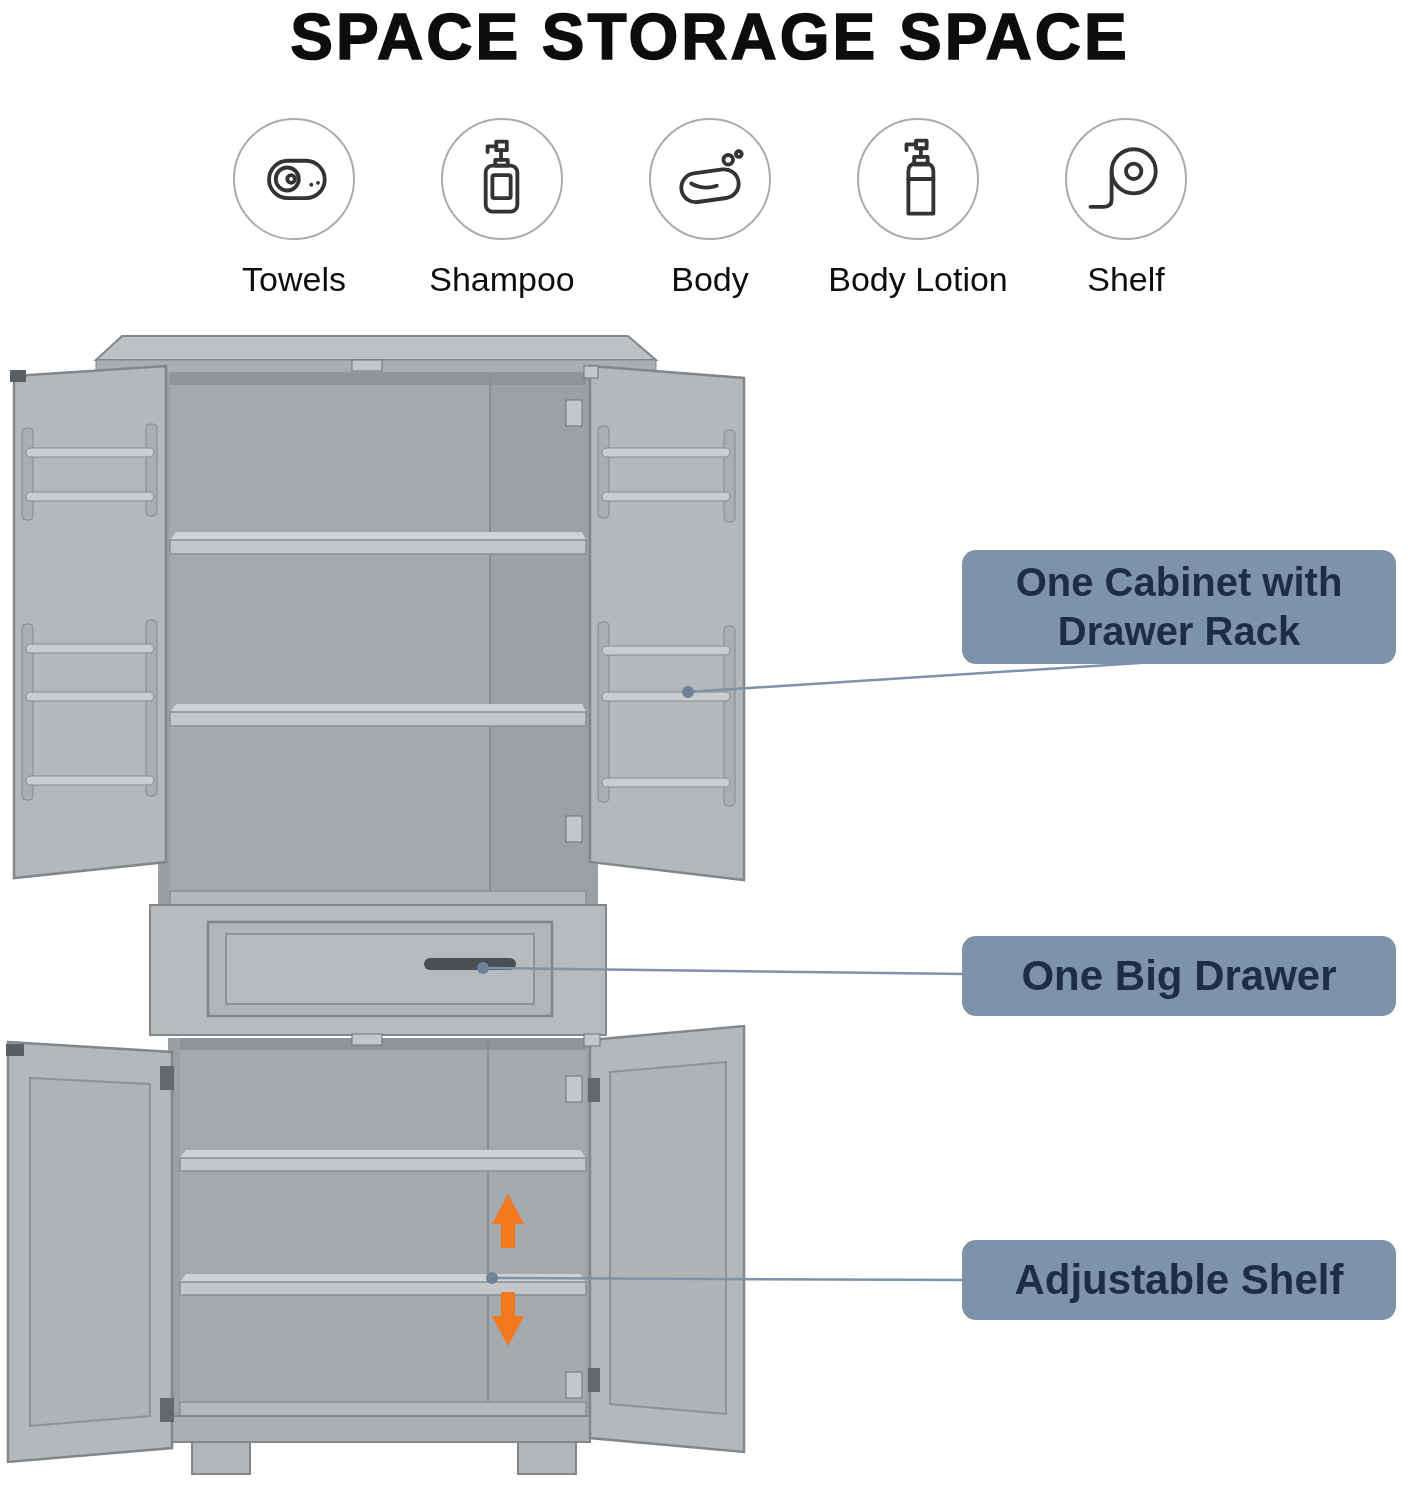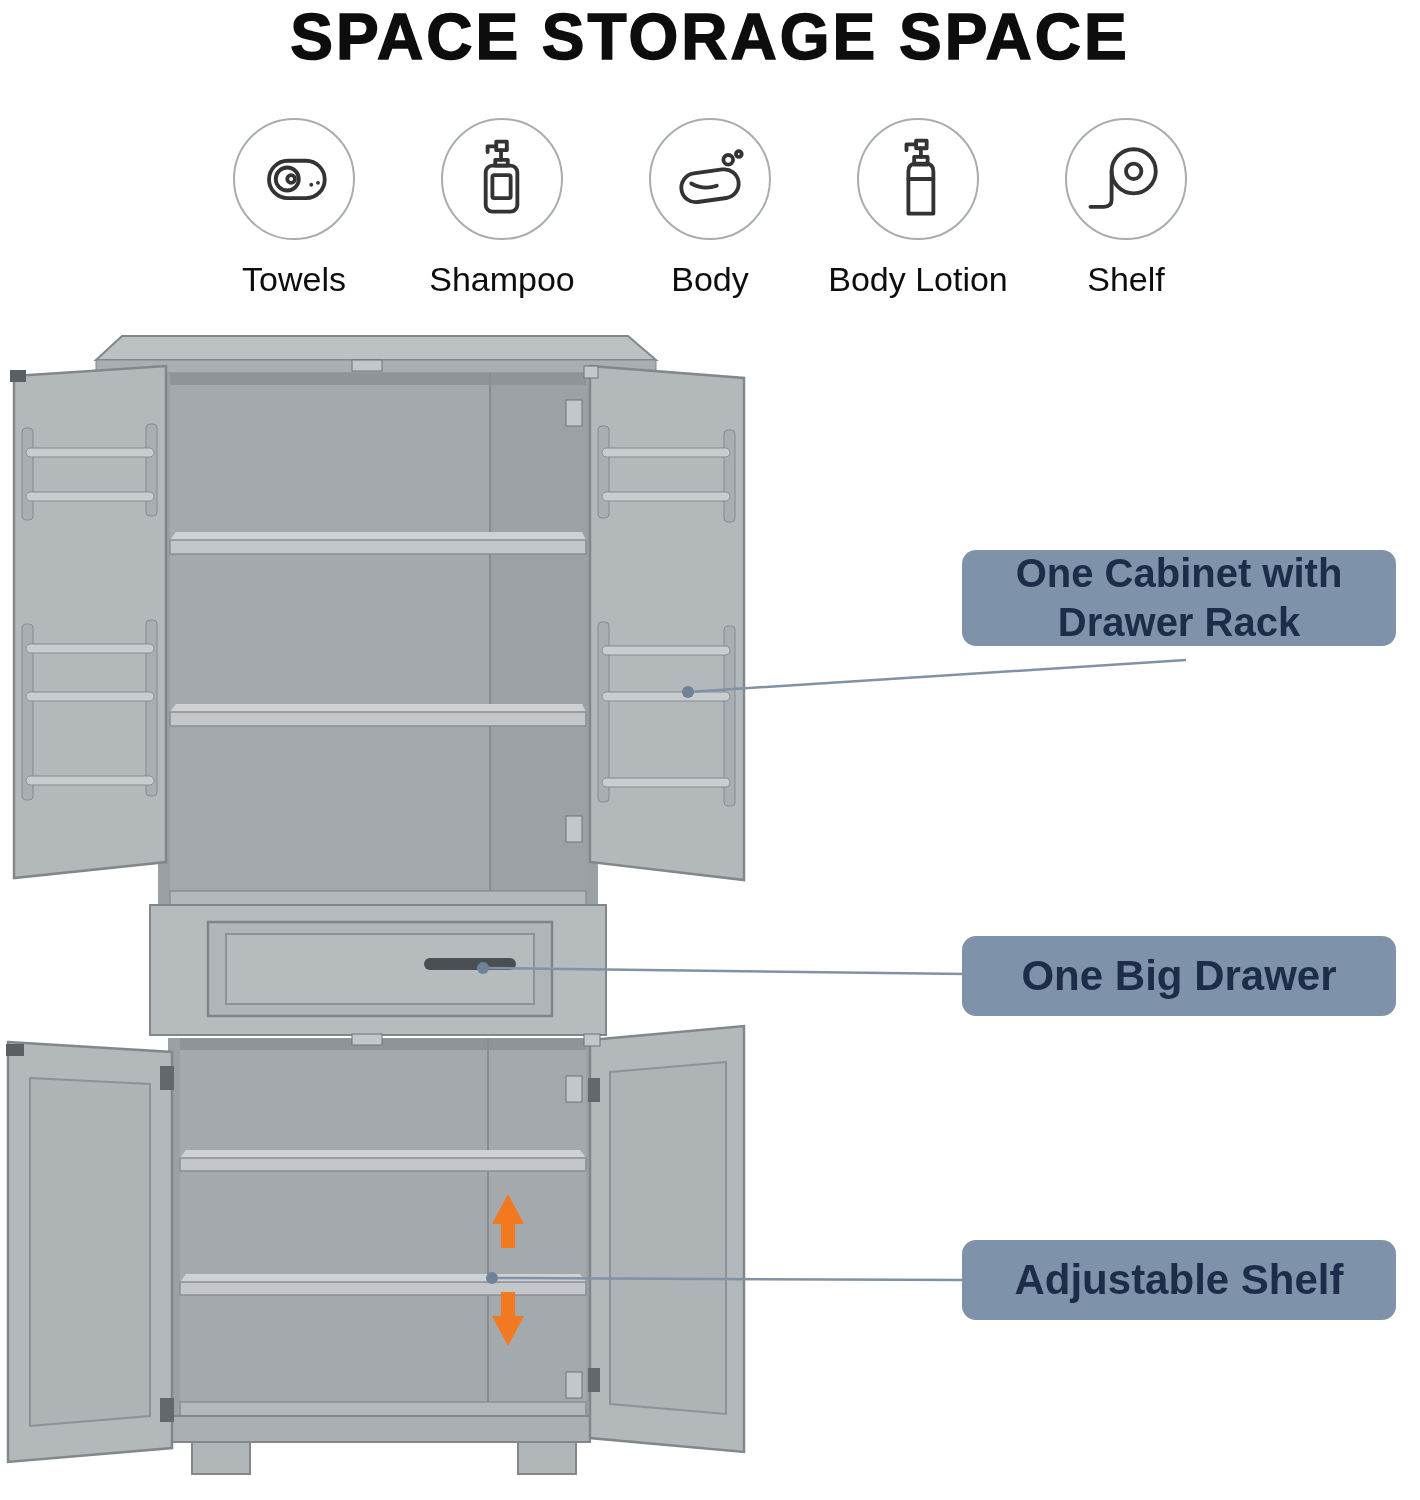--- a/index.html
+++ b/index.html
@@ -29,21 +29,21 @@
   .circle svg{width:96px;height:96px;}
   .feature-label{
     margin-top:20px;font-size:34px;font-weight:400;color:#0d0d0d;text-align:center;white-space:nowrap;
   }
   .art{position:absolute;top:0;left:0;width:1420px;height:1500px;}
   .callout{
     position:absolute;background:var(--callout-bg);color:var(--callout-text);
     border-radius:14px;display:flex;flex-direction:column;align-items:center;justify-content:center;
     font-weight:bold;text-align:center;
   }
-  #callout-1{left:962px;top:550px;width:434px;height:96px;font-size:40px;line-height:1.22;}
+  #callout-1{left:962px;top:550px;width:434px;height:114px;font-size:40px;line-height:1.22;}
   #callout-2{left:962px;top:936px;width:434px;height:80px;font-size:42px;}
   #callout-3{left:962px;top:1240px;width:434px;height:80px;font-size:42px;}
   .icon-stroke{stroke:#333;stroke-width:4;fill:none;stroke-linecap:round;stroke-linejoin:round;}
 </style>
 </head>
 <body>
 
 <div class="page">
 
   <h1 class="title">SPACE STORAGE SPACE</h1>

